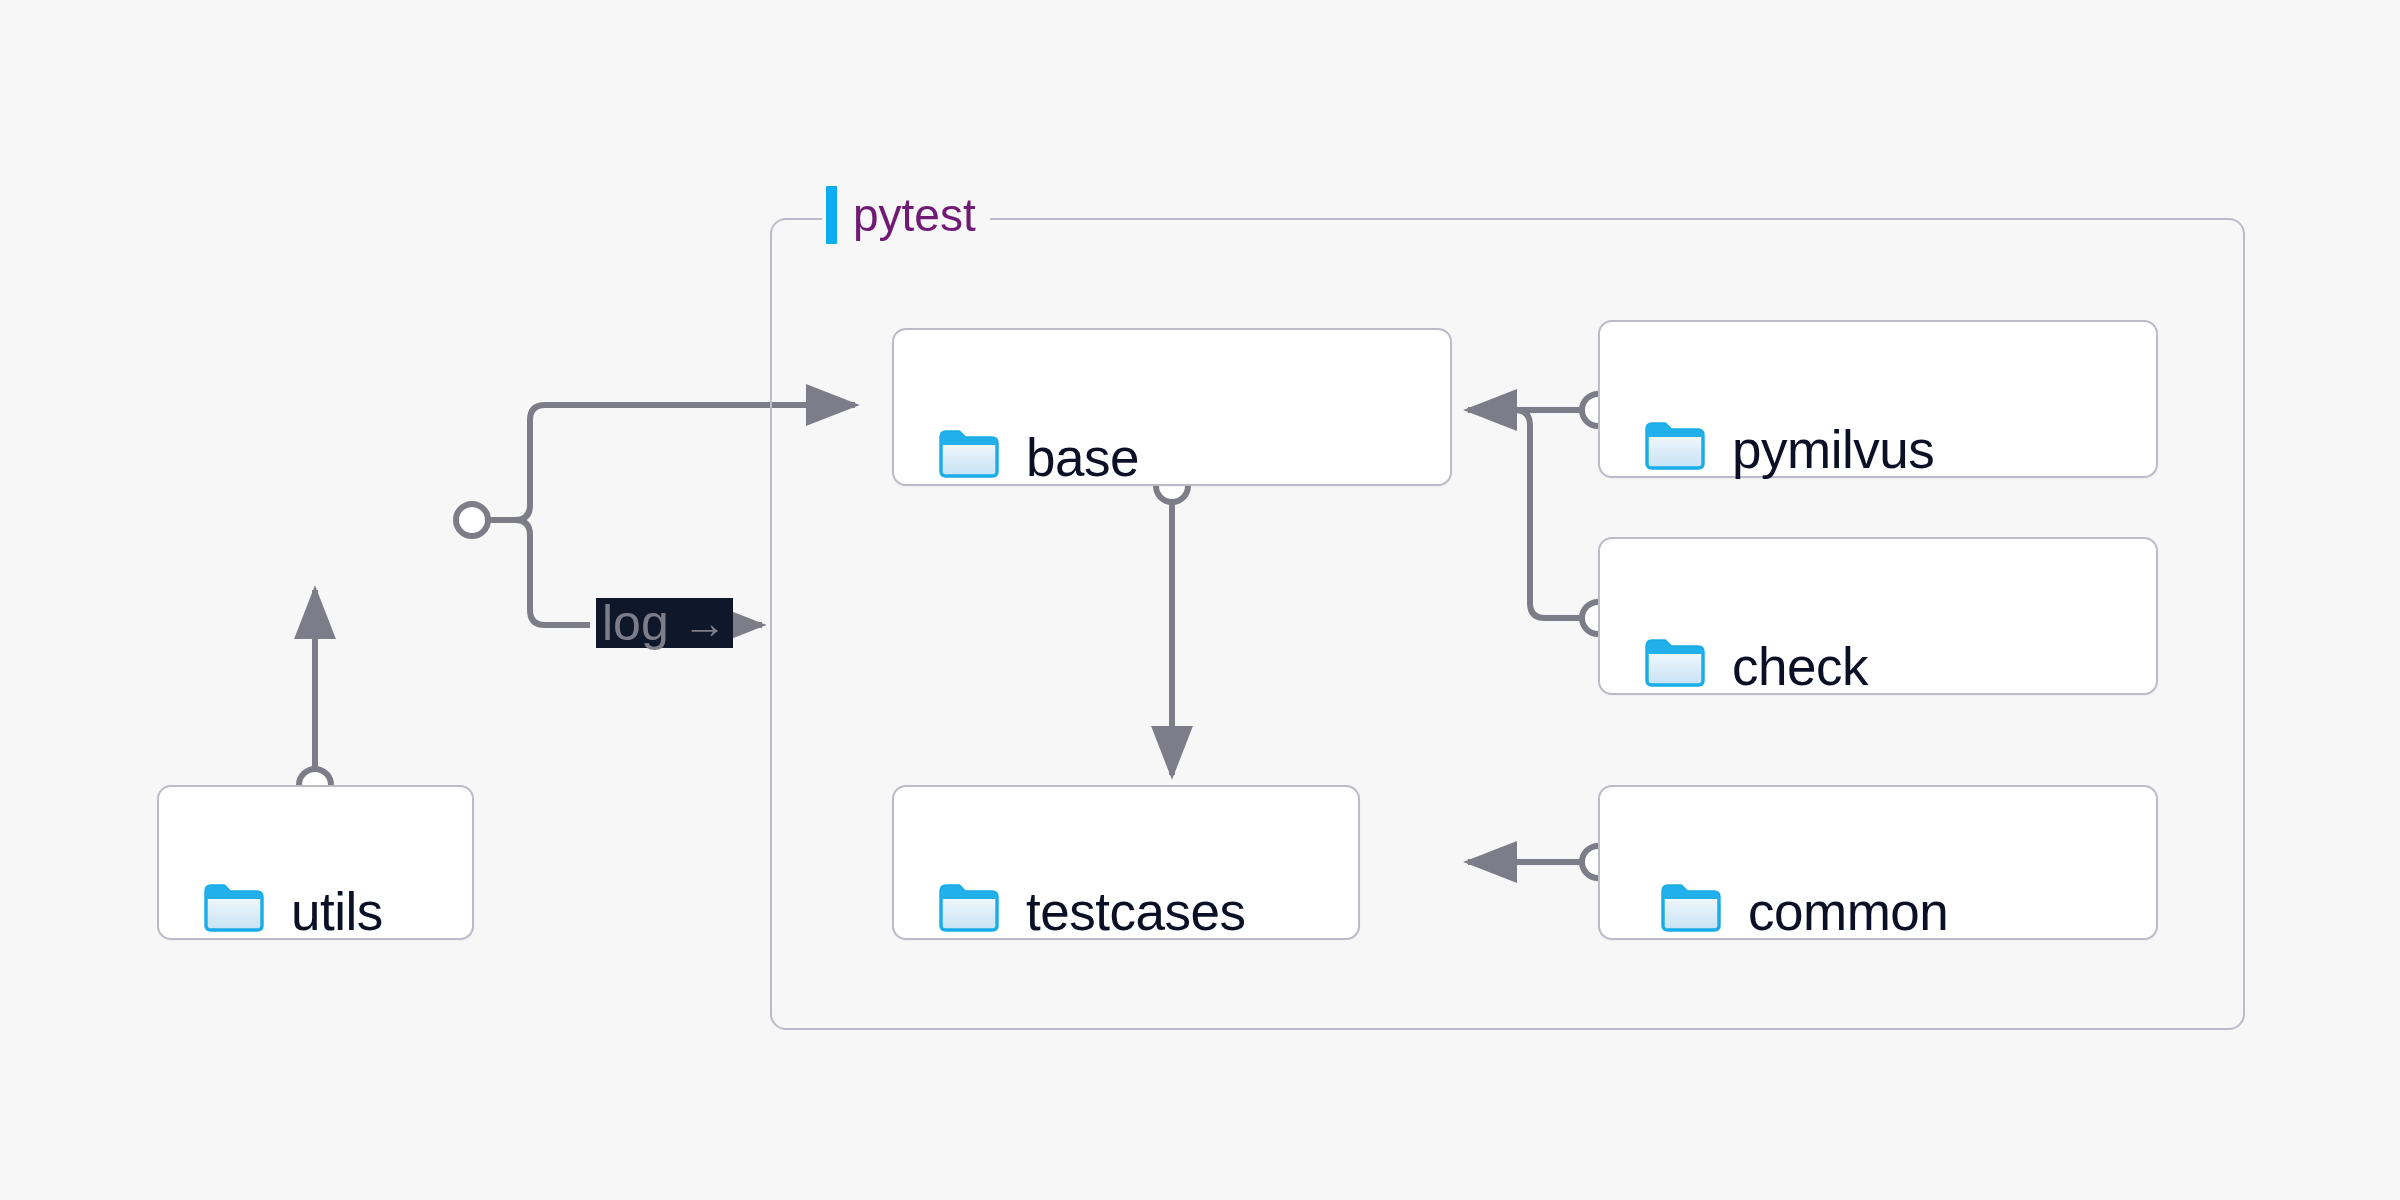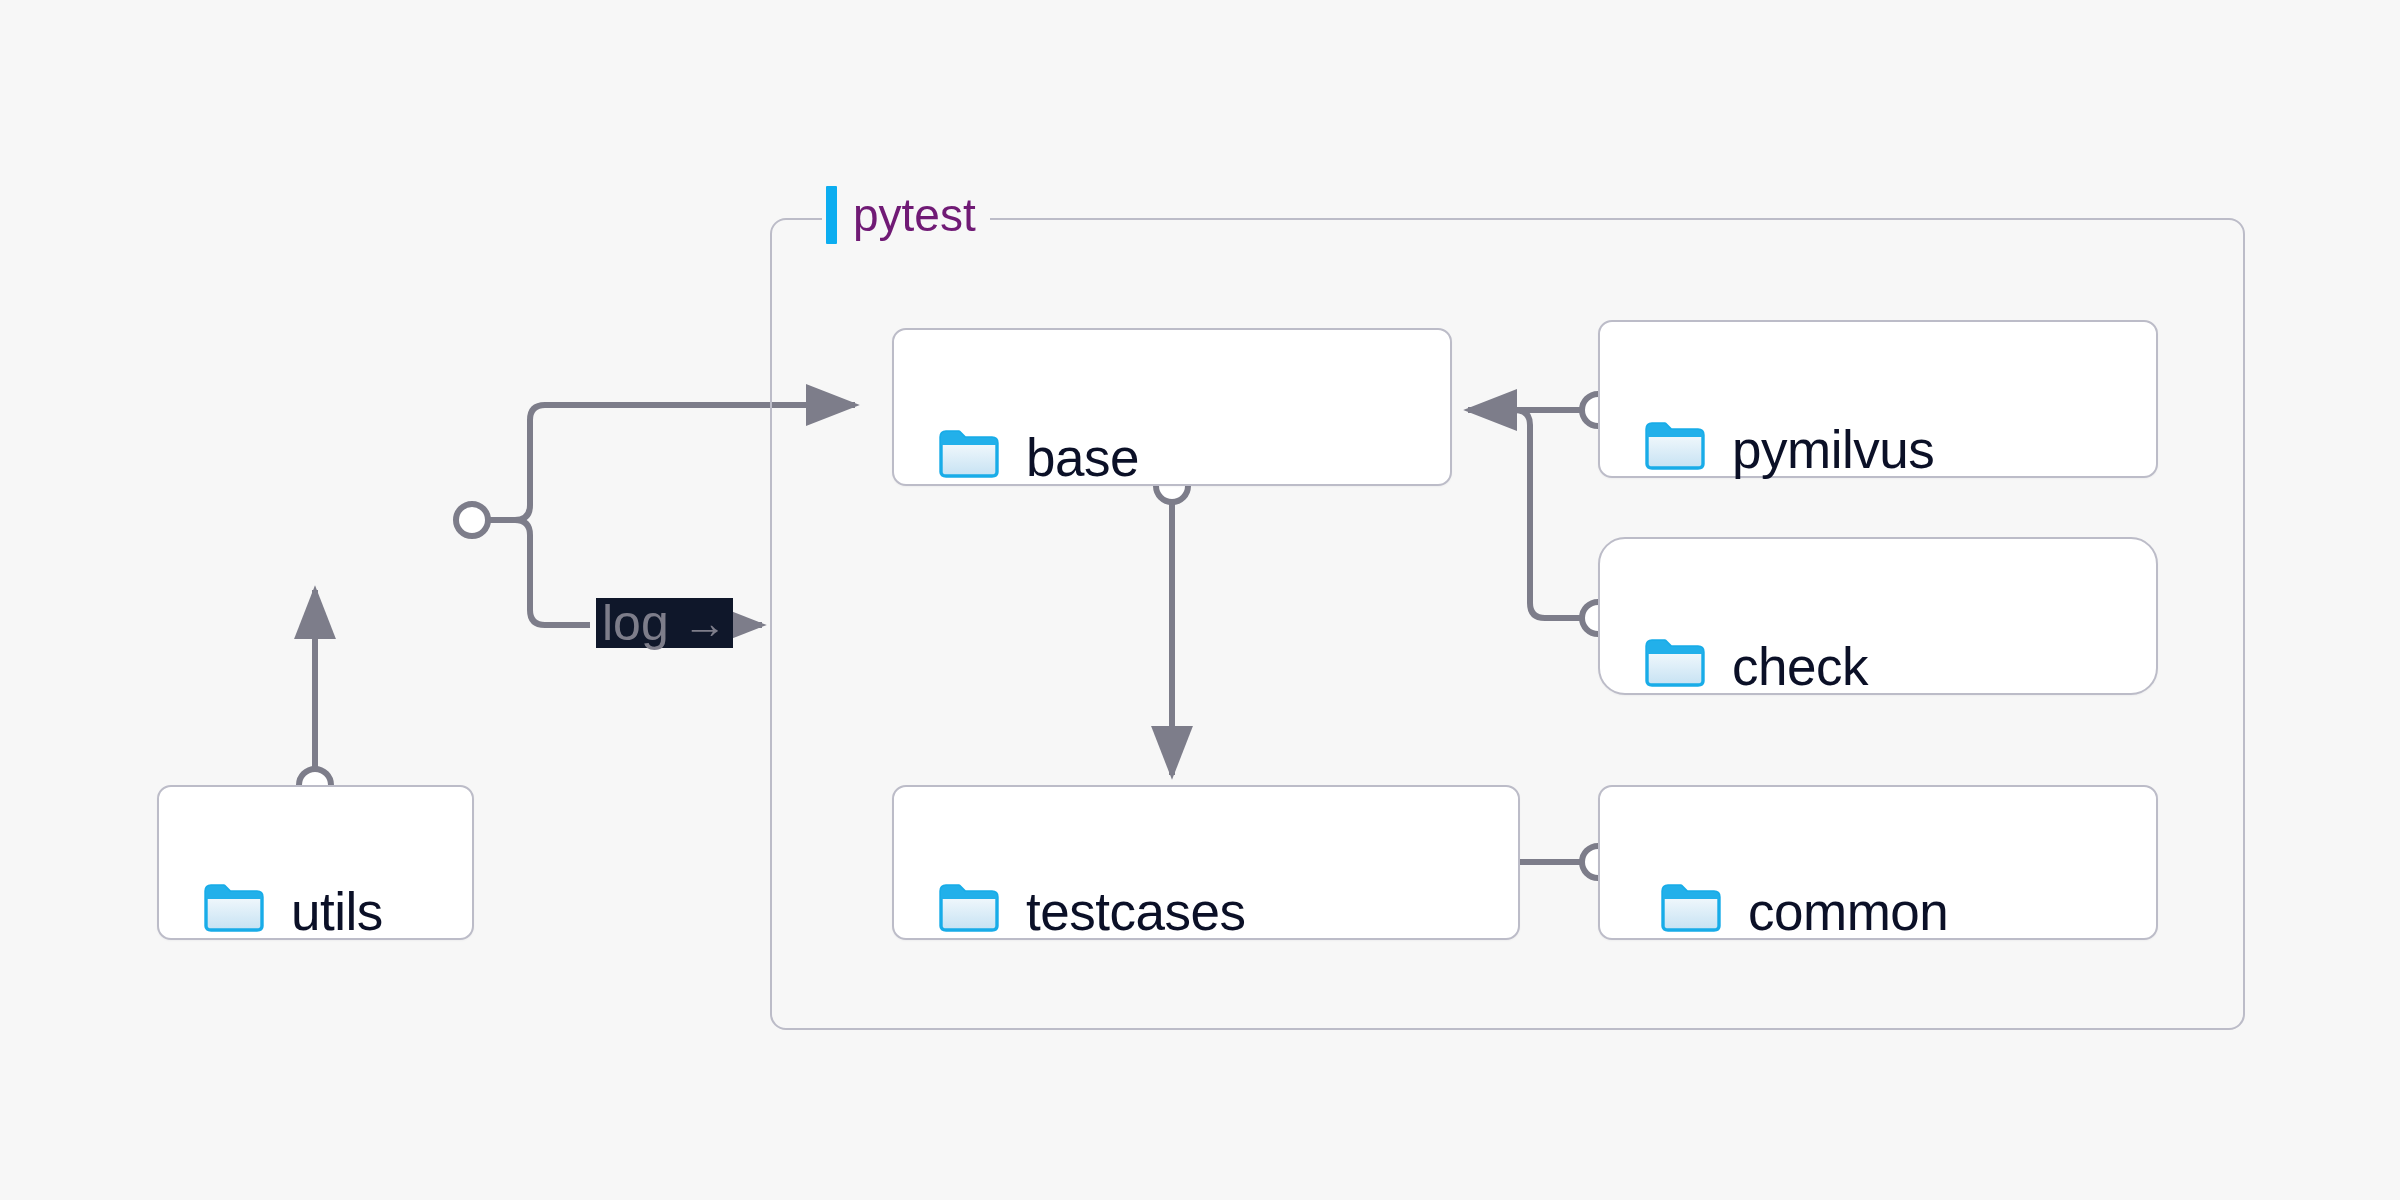--- a/index.html
+++ b/index.html
@@ -178,41 +178,41 @@
   <div class="node" style="left:892px; top:328px; width:560px; height:158px;">
     <span class="folder">
       <svg width="62" height="52" viewBox="0 0 62 52" xmlns="http://www.w3.org/2000/svg">
         <path d="M3 9 Q3 4 8 4 L21 4 L27 10 L54 10 Q59 10 59 15 L59 44 Q59 48 54 48 L8 48 Q3 48 3 44 Z" fill="url(#folderGrad)" stroke="#18ace8" stroke-width="3.4" stroke-linejoin="round"></path>
         <path d="M3 9 Q3 4 8 4 L21 4 L27 10 L54 10 Q59 10 59 15 L59 17 L3 17 Z" fill="#22b0ea"></path>
       </svg>
     </span>
     <span class="nlabel">base</span>
   </div>
 
-  <div class="node" style="left:892px; top:785px; width:628px; height:155px;">
+  <div class="node" style="left:892px; top:785px; width:468px; height:155px;">
     <span class="folder">
       <svg width="62" height="52" viewBox="0 0 62 52" xmlns="http://www.w3.org/2000/svg">
         <path d="M3 9 Q3 4 8 4 L21 4 L27 10 L54 10 Q59 10 59 15 L59 44 Q59 48 54 48 L8 48 Q3 48 3 44 Z" fill="url(#folderGrad)" stroke="#18ace8" stroke-width="3.4" stroke-linejoin="round"></path>
         <path d="M3 9 Q3 4 8 4 L21 4 L27 10 L54 10 Q59 10 59 15 L59 17 L3 17 Z" fill="#22b0ea"></path>
       </svg>
     </span>
     <span class="nlabel">testcases</span>
   </div>
 
   <div class="node" style="left:1598px; top:320px; width:560px; height:158px;">
     <span class="folder">
       <svg width="62" height="52" viewBox="0 0 62 52" xmlns="http://www.w3.org/2000/svg">
         <path d="M3 9 Q3 4 8 4 L21 4 L27 10 L54 10 Q59 10 59 15 L59 44 Q59 48 54 48 L8 48 Q3 48 3 44 Z" fill="url(#folderGrad)" stroke="#18ace8" stroke-width="3.4" stroke-linejoin="round"></path>
         <path d="M3 9 Q3 4 8 4 L21 4 L27 10 L54 10 Q59 10 59 15 L59 17 L3 17 Z" fill="#22b0ea"></path>
       </svg>
     </span>
     <span class="nlabel">pymilvus</span>
   </div>
 
-  <div class="node" style="left:1598px; top:537px; width:560px; height:158px;border-radius:27px;">
+  <div class="node" style="left:1598px; top:537px; width:560px; height:158px;">
     <span class="folder">
       <svg width="62" height="52" viewBox="0 0 62 52" xmlns="http://www.w3.org/2000/svg">
         <path d="M3 9 Q3 4 8 4 L21 4 L27 10 L54 10 Q59 10 59 15 L59 44 Q59 48 54 48 L8 48 Q3 48 3 44 Z" fill="url(#folderGrad)" stroke="#18ace8" stroke-width="3.4" stroke-linejoin="round"></path>
         <path d="M3 9 Q3 4 8 4 L21 4 L27 10 L54 10 Q59 10 59 15 L59 17 L3 17 Z" fill="#22b0ea"></path>
       </svg>
     </span>
     <span class="nlabel">check</span>
   </div>
 
   <div class="node" style="left:1598px; top:785px; width:560px; height:155px;padding-left:16px;">

